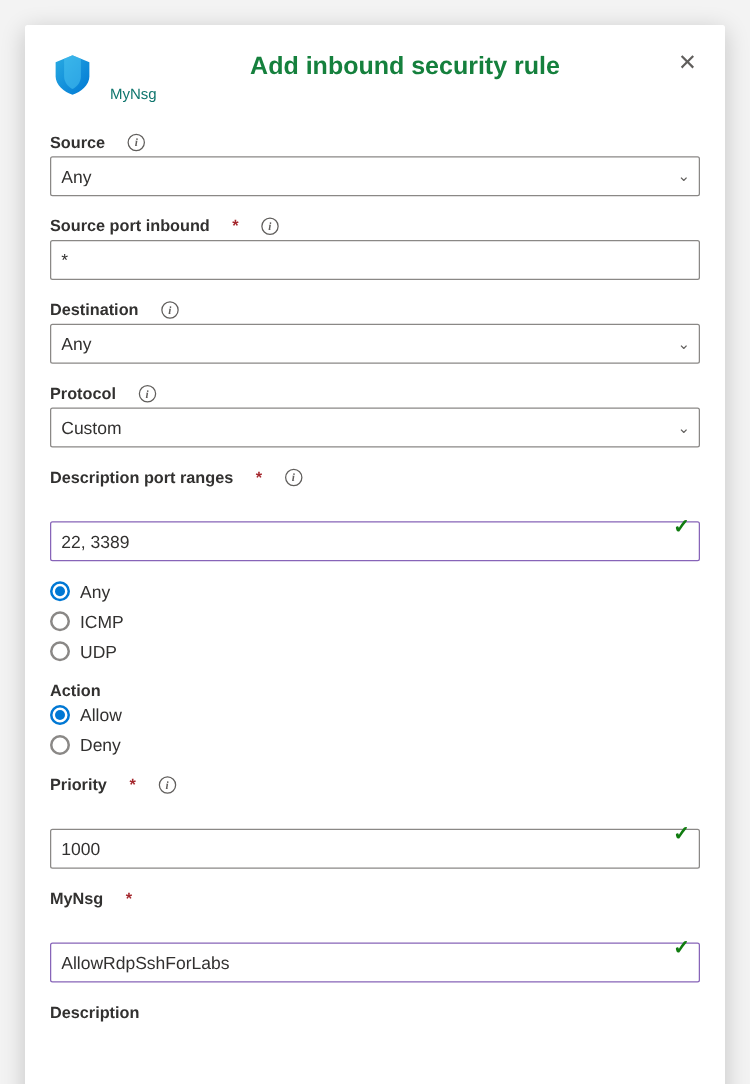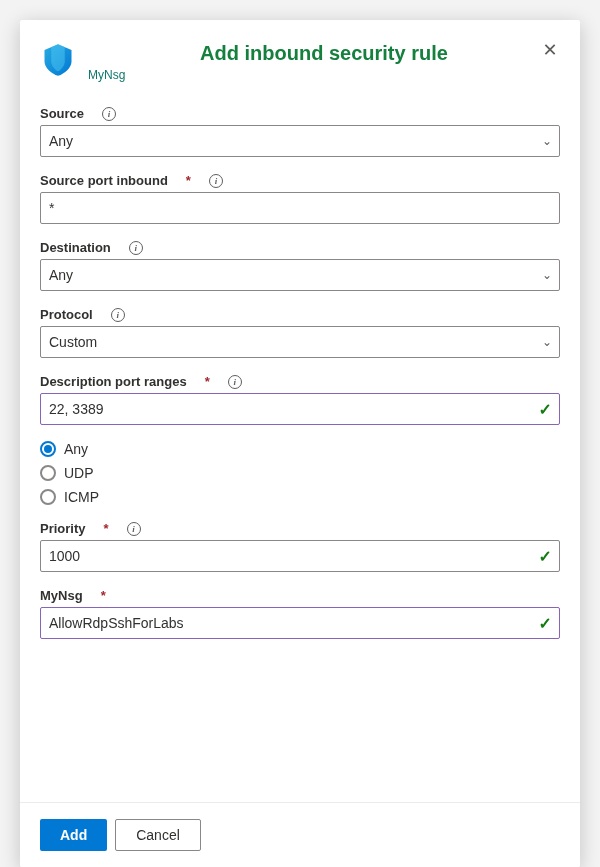--- a/index.html
+++ b/index.html
@@ -132,20 +132,21 @@
       padding: 0 8px;
       font-size: 14px;
       color: #323130;
       border-radius: 2px;
     }
     .input-with-check {
       position: relative;
     }
     .input-with-check .form-input {
       padding-right: 32px;
+      margin-top: 24px;
     }
     .input-with-check .check-mark {
       position: absolute;
       right: 8px;
       top: 50%;
       transform: translateY(-50%);
       color: #107c10;
       font-size: 16px;
       font-weight: bold;
     }
@@ -328,29 +329,44 @@
     </div>
 
     <div class="form-group">
       <div class="radio-group">
         <label class="radio-item">
           <div class="radio-circle checked"></div>
           <span class="radio-label">Any</span>
         </label>
         <label class="radio-item">
           <div class="radio-circle"></div>
-          <span class="radio-label">UDP</span>
+          <span class="radio-label">ICMP</span>
         </label>
         <label class="radio-item">
           <div class="radio-circle"></div>
-          <span class="radio-label">ICMP</span>
+          <span class="radio-label">UDP</span>
         </label>
       </div>
     </div>
 
+    <div class="form-group">
+      <div class="form-label">
+        <span>Action</span>
+      </div>
+      <div class="radio-group">
+        <label class="radio-item">
+          <div class="radio-circle checked"></div>
+          <span class="radio-label">Allow</span>
+        </label>
+        <label class="radio-item">
+          <div class="radio-circle"></div>
+          <span class="radio-label">Deny</span>
+        </label>
+      </div>
+    </div>
 
     <div class="form-group">
       <div class="form-label">
         <span>Priority</span>
         <span class="required">*</span>
         <span class="info-icon">i</span>
       </div>
       <div class="input-with-check">
         <input class="form-input" type="text" value="1000" style="">
         <span class="check-mark">✓</span>
@@ -361,20 +377,25 @@
       <div class="form-label">
         <span>MyNsg</span>
         <span class="required">*</span>
       </div>
       <div class="input-with-check">
         <input class="form-input input-active" type="text" value="AllowRdpSshForLabs" style="">
         <span class="check-mark">✓</span>
       </div>
     </div>
 
+    <div class="form-group">
+      <div class="form-label description-label">
+        <span>Description</span>
+      </div>
+    </div>
 
   </div>
 
   <div class="dialog-footer">
     <button class="btn-add">Add</button>
     <button class="btn-cancel">Cancel</button>
   </div>
 </div>
 
 </body></html>

